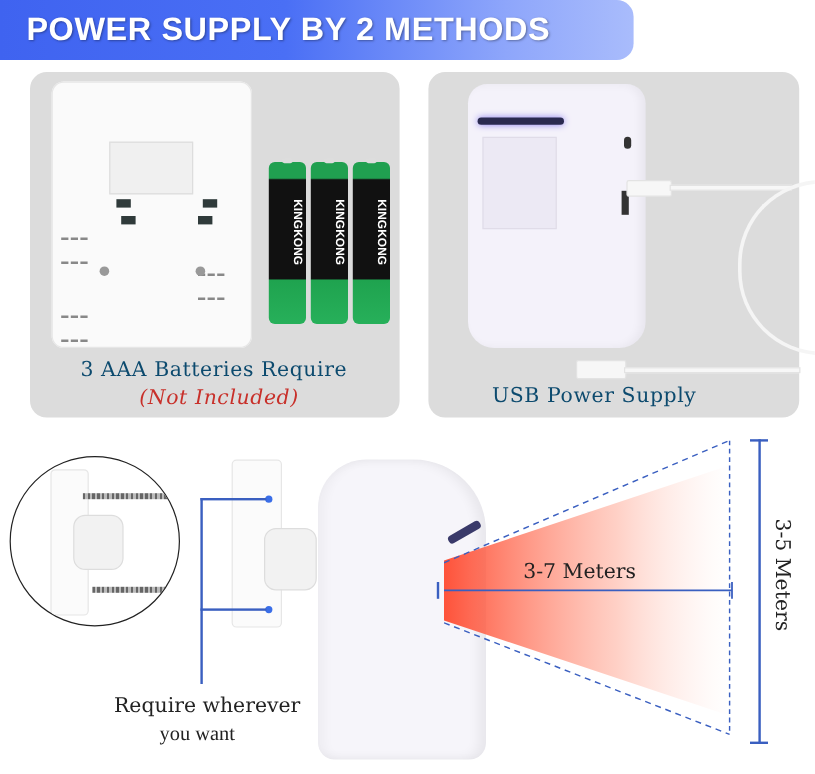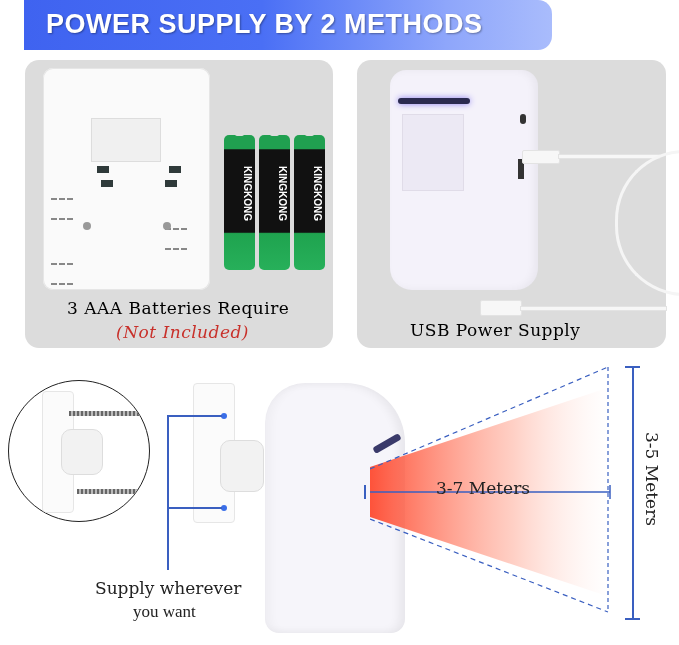--- a/index.html
+++ b/index.html
@@ -1,24 +1,24 @@
 <!DOCTYPE html>
 <html><head>
 <meta charset="utf-8">
 <style>
   html,body{margin:0;padding:0;background:#fff;}
   body{width:679px;height:645px;position:relative;overflow:hidden;font-family:"DejaVu Serif",serif;}
   .banner{position:absolute;left:0;top:0;width:528px;height:50px;border-radius:0 14px 14px 0;
-    background:linear-gradient(90deg,#3f63f0 0%,#4a6ff5 45%,#8ea6fb 80%,#a9bcfc 100%);margin-left:24px;}
+    background:linear-gradient(90deg,#3f63f0 0%,#4a6ff5 45%,#8ea6fb 80%,#a9bcfc 100%);}
   .banner-text{position:absolute;left:22px;top:9px;font-family:"Liberation Sans",sans-serif;font-weight:bold;
     font-size:27px;letter-spacing:0.5px;color:#fff;text-shadow:1px 1px 2px rgba(0,0,0,0.35);white-space:nowrap;}
   .panel{position:absolute;background:#dcdcdc;border-radius:14px;}
   .p1{left:25px;top:60px;width:308px;height:288px;}
   .p2{left:357px;top:60px;width:309px;height:288px;}
-  .caption{position:absolute;font-family:"DejaVu Serif",serif;font-size:17px;color:#000000;white-space:nowrap;letter-spacing:0.5px;}
+  .caption{position:absolute;font-family:"DejaVu Serif",serif;font-size:17px;color:#0c4a6e;white-space:nowrap;letter-spacing:0.5px;}
   .red{color:#c8302a;}
   
   .holder{position:absolute;left:43px;top:68px;width:167px;height:222px;background:#fafafa;border-radius:10px;
     box-shadow:inset 0 0 0 1px #e6e6e6;}
   .holder-tab{position:absolute;left:48px;top:50px;width:68px;height:42px;background:#f0f0f0;border:1px solid #ddd;}
   .spring{position:absolute;width:22px;height:18px;border-top:2px dashed #888;border-bottom:2px dashed #888;}
   .screw{position:absolute;width:8px;height:8px;border-radius:50%;background:#999;}
   .contact{position:absolute;width:12px;height:7px;background:#2f3a3a;}
   .battery{position:absolute;top:135px;width:31px;height:135px;border-radius:5px;
     background:linear-gradient(180deg,#20a050 0%,#20a050 10%,#111 11%,#111 72%,#1fa34f 73%,#27b05a 100%);}
@@ -102,21 +102,21 @@
   <div class="screwbody" style="left:60px;top:30px;width:72px;"></div>
   <div class="screwbody" style="left:68px;top:108px;width:68px;"></div>
 </div>
 <div class="bracket" style="left:193px;top:383px;width:40px;height:138px;"></div>
 <div class="knob" style="left:220px;top:440px;width:42px;height:50px;"></div>
 <div class="bluedot" style="left:221px;top:413px;"></div>
 <div class="bluedot" style="left:221px;top:505px;"></div>
 <div class="vline" style="left:167px;top:415px;width:1.5px;height:155px;"></div>
 <div class="vline" style="left:167px;top:415px;width:55px;height:1.5px;"></div>
 <div class="vline" style="left:167px;top:507px;width:55px;height:1.5px;"></div>
-<div class="label" style="left:95px;top:578px;font-size:17px;">Supply wherever</div>
+<div class="label" style="left:95px;top:578px;font-size:17px;">Require wherever</div>
 <div class="label" style="left:133px;top:602px;font-size:17px;font-family:Liberation Serif, serif;">you want</div>
 
 <div class="sensor"></div>
 <div class="sensor-led"></div>
 
 <svg class="beam" viewBox="0 0 245 250">
   <defs>
     <linearGradient id="bg" x1="0" y1="0" x2="1" y2="0">
       <stop offset="0" stop-color="#ff4a30" stop-opacity="0.95"></stop>
       <stop offset="0.6" stop-color="#ff8a70" stop-opacity="0.4"></stop>
@@ -127,14 +127,14 @@
   <line x1="0" y1="102" x2="238" y2="0" stroke="#3a5fc0" stroke-width="1.2" stroke-dasharray="5,4"></line>
   <line x1="0" y1="152" x2="238" y2="245" stroke="#3a5fc0" stroke-width="1.2" stroke-dasharray="5,4"></line>
   <line x1="238" y1="0" x2="238" y2="245" stroke="#3a5fc0" stroke-width="1.2" stroke-dasharray="4,3"></line>
   <line x1="-3" y1="125" x2="240" y2="125" stroke="#3a5fc0" stroke-width="1.5"></line>
   <line x1="240" y1="118" x2="240" y2="132" stroke="#3a5fc0" stroke-width="1.5"></line>
 </svg>
 <div class="vline" style="left:632px;top:366px;width:1.5px;height:253px;"></div>
 <div class="vline" style="left:625px;top:366px;width:15px;height:1.5px;"></div>
 <div class="vline" style="left:625px;top:618px;width:15px;height:1.5px;"></div>
 <div class="vline" style="left:364px;top:485px;width:1.5px;height:14px;"></div>
-<div class="label" style="left:436px;top:478px;font-size:17px;">3-7 Meters</div>
+<div class="label" style="left:436px;top:467px;font-size:17px;">3-7 Meters</div>
 <div class="label" style="left:642px;top:432px;font-size:17px;writing-mode:vertical-rl;">3-5 Meters</div>
 
 </body></html>

